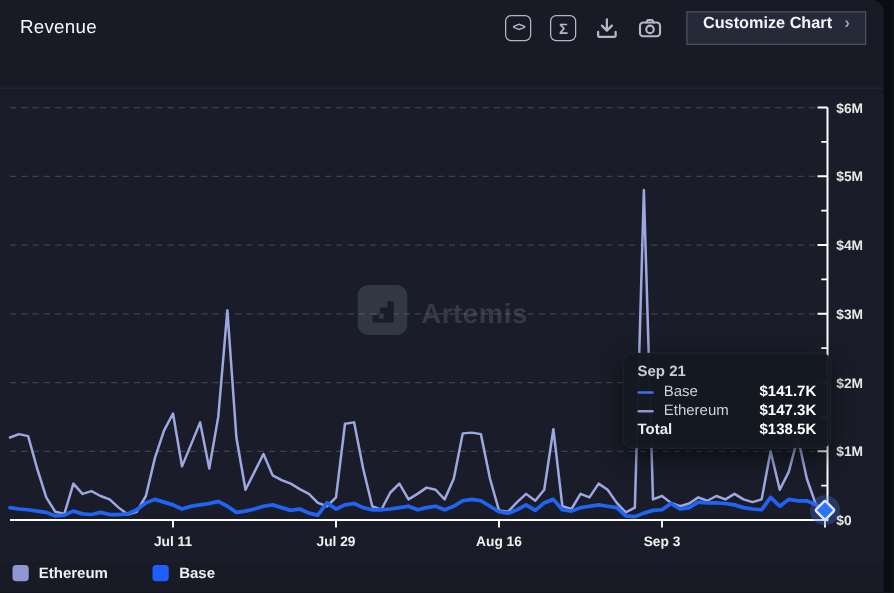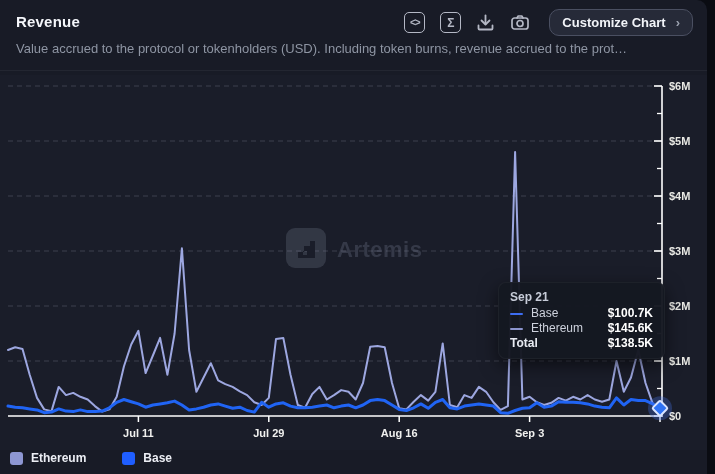--- a/index.html
+++ b/index.html
@@ -7,33 +7,33 @@
     width:715px;height:474px;position:relative;overflow:hidden;
     background:#0a0c12;font-family:"Liberation Sans",sans-serif;
     -webkit-font-smoothing:antialiased;
   }
   .card{
     position:absolute;left:0;top:0;width:707px;height:474px;
     background:#181b26;border-radius:0 10px 0 0;
   }
   
   .card-header{position:relative;height:70px;padding:0;border-bottom:1px solid rgba(255,255,255,0.05);}
-  .title{position:absolute;left:16px;top:13px;font-size:15px;font-weight:bold;color:#f4f6fa;letter-spacing:.2px;}
+  .title{position:absolute;left:16px;top:13px;font-size:15px;font-weight:normal;color:#f4f6fa;letter-spacing:.2px;}
   .desc{position:absolute;left:16px;top:41px;font-size:13px;color:#8e95a3;white-space:nowrap;}
   .controls{position:absolute;right:14px;top:9px;display:flex;align-items:center;gap:15px;color:#b4b8c5;}
   .icon-btn{display:inline-flex;align-items:center;justify-content:center;cursor:pointer;}
   .boxed{
     width:19px;height:19px;border:1.7px solid #b4b8c5;border-radius:5px;
     font-size:10px;font-weight:bold;letter-spacing:-1px;line-height:1;
   }
   .boxed.sigma{font-size:12px;letter-spacing:0;}
   .icon-btn svg{display:block;}
   .customize-btn{
-    display:inline-flex;align-items:center;gap:10px;height:27px;padding:0 12px;
-    background:#262a38;border:1px solid #4a4f61;border-radius:10px;cursor:pointer;
+    display:inline-flex;gap:10px;height:27px;padding:0 12px;
+    background:#262a38;border:1px solid #4a4f61;border-radius:0;cursor:pointer;
     color:#f2f4f8;font-size:13px;font-weight:bold;font-family:inherit;margin-left:4px;
   }
   .customize-btn .chev{color:#9ba1af;font-size:13px;font-weight:bold;}
   
   .chart-area{position:absolute;left:0;top:75px;width:707px;height:375px;background:#1a1d29;}
   .chart-area svg.plot{position:absolute;left:0;top:0;}
   .watermark{
     position:absolute;left:286px;top:153px;display:flex;align-items:center;gap:11px;
     pointer-events:none;user-select:none;
   }
@@ -57,21 +57,20 @@
   .legend-item .swatch{width:13px;height:13px;border-radius:3px;}
   .legend-item .lbl{font-size:12px;font-weight:bold;color:#eceef4;}
 </style>
 </head>
 <body>
 
 <div class="card">
 
   <div class="card-header">
     <div class="title">Revenue</div>
-    <div class="desc">Value accrued to the protocol or tokenholders (USD). Including token burns, revenue accrued to the prot…</div>
     <div class="controls">
       <span class="icon-btn boxed">&lt;&gt;</span>
       <span class="icon-btn boxed sigma">Σ</span>
       <span class="icon-btn">
         <svg width="19" height="19" viewBox="0 0 19 19" fill="none" stroke="#b4b8c5" stroke-width="1.8" stroke-linecap="round" stroke-linejoin="round">
           <path d="M9.5 2.5v8.5"></path>
             <path d="M5.5 7.5l4 4 4-4"></path>
             <path d="M2.5 12.5v3a1 1 0 0 0 1 1h12a1 1 0 0 0 1-1v-3"></path>
         </svg>
       </span>
@@ -142,26 +141,26 @@
         </svg>
       </span>
       <span class="wm-text">Artemis</span>
     </div>
 
     <div class="tooltip">
       <div class="t-title">Sep 21</div>
       <div class="t-row">
         <span class="t-swatch" style="background: rgb(61, 109, 242);"></span>
         <span class="t-label">Base</span>
-        <span class="t-value">$100.7K</span>
+        <span class="t-value">$141.7K</span>
       </div>
       <div class="t-row">
         <span class="t-swatch" style="background: rgb(139, 148, 205);"></span>
         <span class="t-label">Ethereum</span>
-        <span class="t-value">$145.6K</span>
+        <span class="t-value">$147.3K</span>
       </div>
       <div class="t-row">
         <span class="t-label total">Total</span>
         <span class="t-value">$138.5K</span>
       </div>
     </div>
   </div>
 
   <div class="legend">
     <div class="legend-item">

